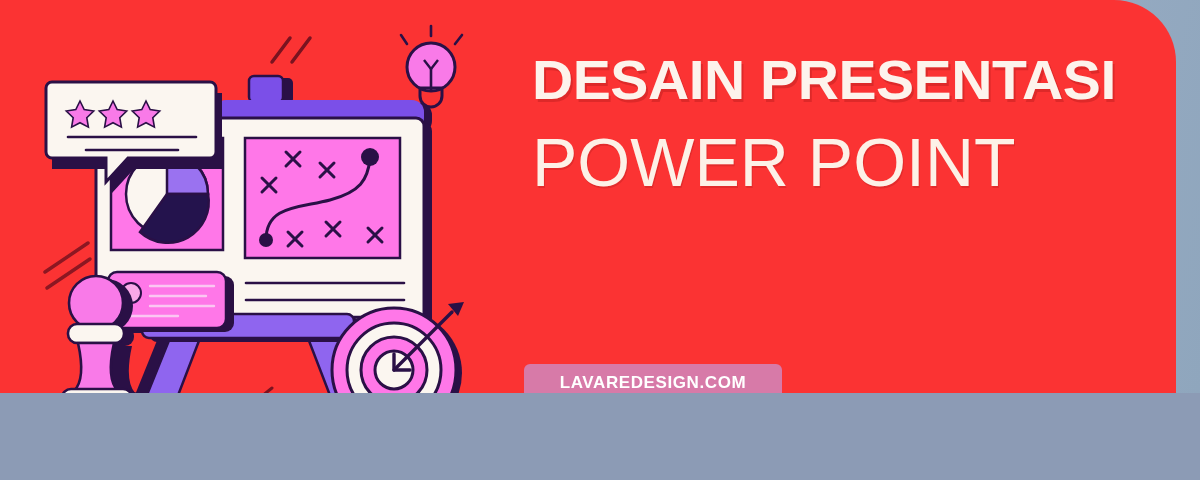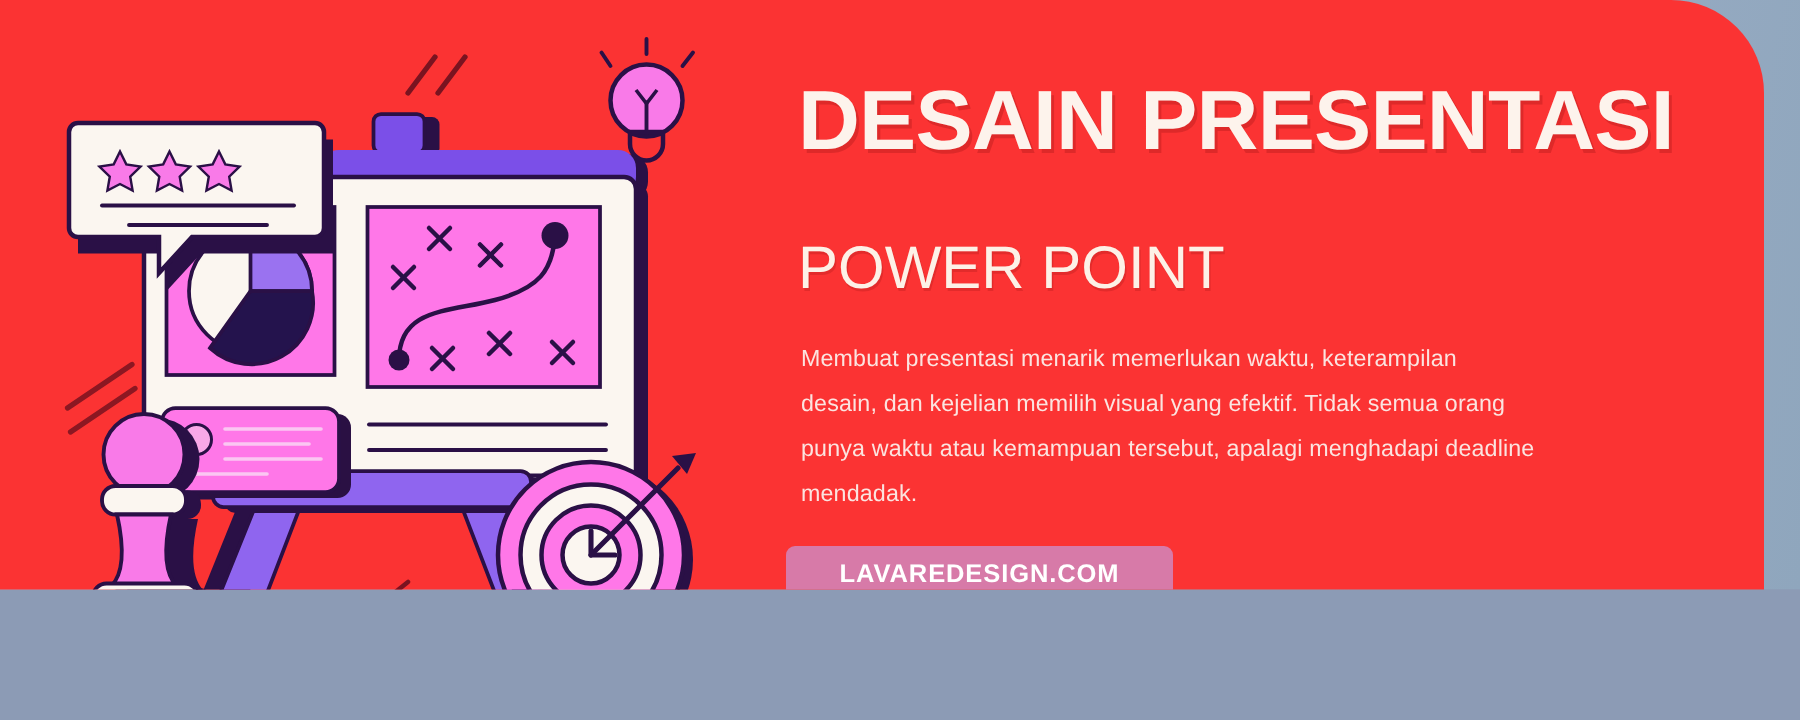--- a/index.html
+++ b/index.html
@@ -49,28 +49,27 @@
     letter-spacing:-0.5px;
     line-height:1;
     white-space:nowrap;
     text-shadow:2px 3px 0 rgba(120,10,10,.22);
     font-stretch:condensed;
     transform:scaleX(1.02);
     transform-origin:left center;
   }
   .subhead{
     position:absolute; left:0; top:128px;
-    font-size:40px;
+    font-size:68px;
     font-weight:400;
     color:#fdf1e7;
     letter-spacing:0px;
     line-height:1;
     white-space:nowrap;
     text-shadow:1px 2px 0 rgba(120,10,10,.18);
-    margin-top:31px;
   }
   .paragraph{
     position:absolute; left:2px; top:225px;
     width:492px;
     font-size:15.5px;
     line-height:30px;
     color:#fbe4e0;
     letter-spacing:.1px;
   }
   .cta{
@@ -242,21 +241,20 @@
         <line x1="394" y1="370" x2="452" y2="312" stroke="#2a1046" stroke-width="3.4" stroke-linecap="round"></line>
         <path d="M 394 370 l 0 -16 M 394 370 l 16 0" stroke="#2a1046" stroke-width="3.4" stroke-linecap="round" fill="none"></path>
         <path d="M 448 304 l 16 -2 -6 14 z" fill="#2a1046"></path>
       </g>
     </svg>
   </div>
 
   <div class="content">
     <div class="headline">DESAIN PRESENTASI</div>
     <div class="subhead">POWER POINT</div>
-    <p class="paragraph">Membuat presentasi menarik memerlukan waktu, keterampilan desain, dan kejelian memilih visual yang efektif. Tidak semua orang punya waktu atau kemampuan tersebut, apalagi menghadapi deadline mendadak.</p>
   </div>
 
   <div class="cta">
     <span class="cta-label">LAVAREDESIGN.COM</span>
   </div>
 
   <div class="side-text">
     
     
   </div>

